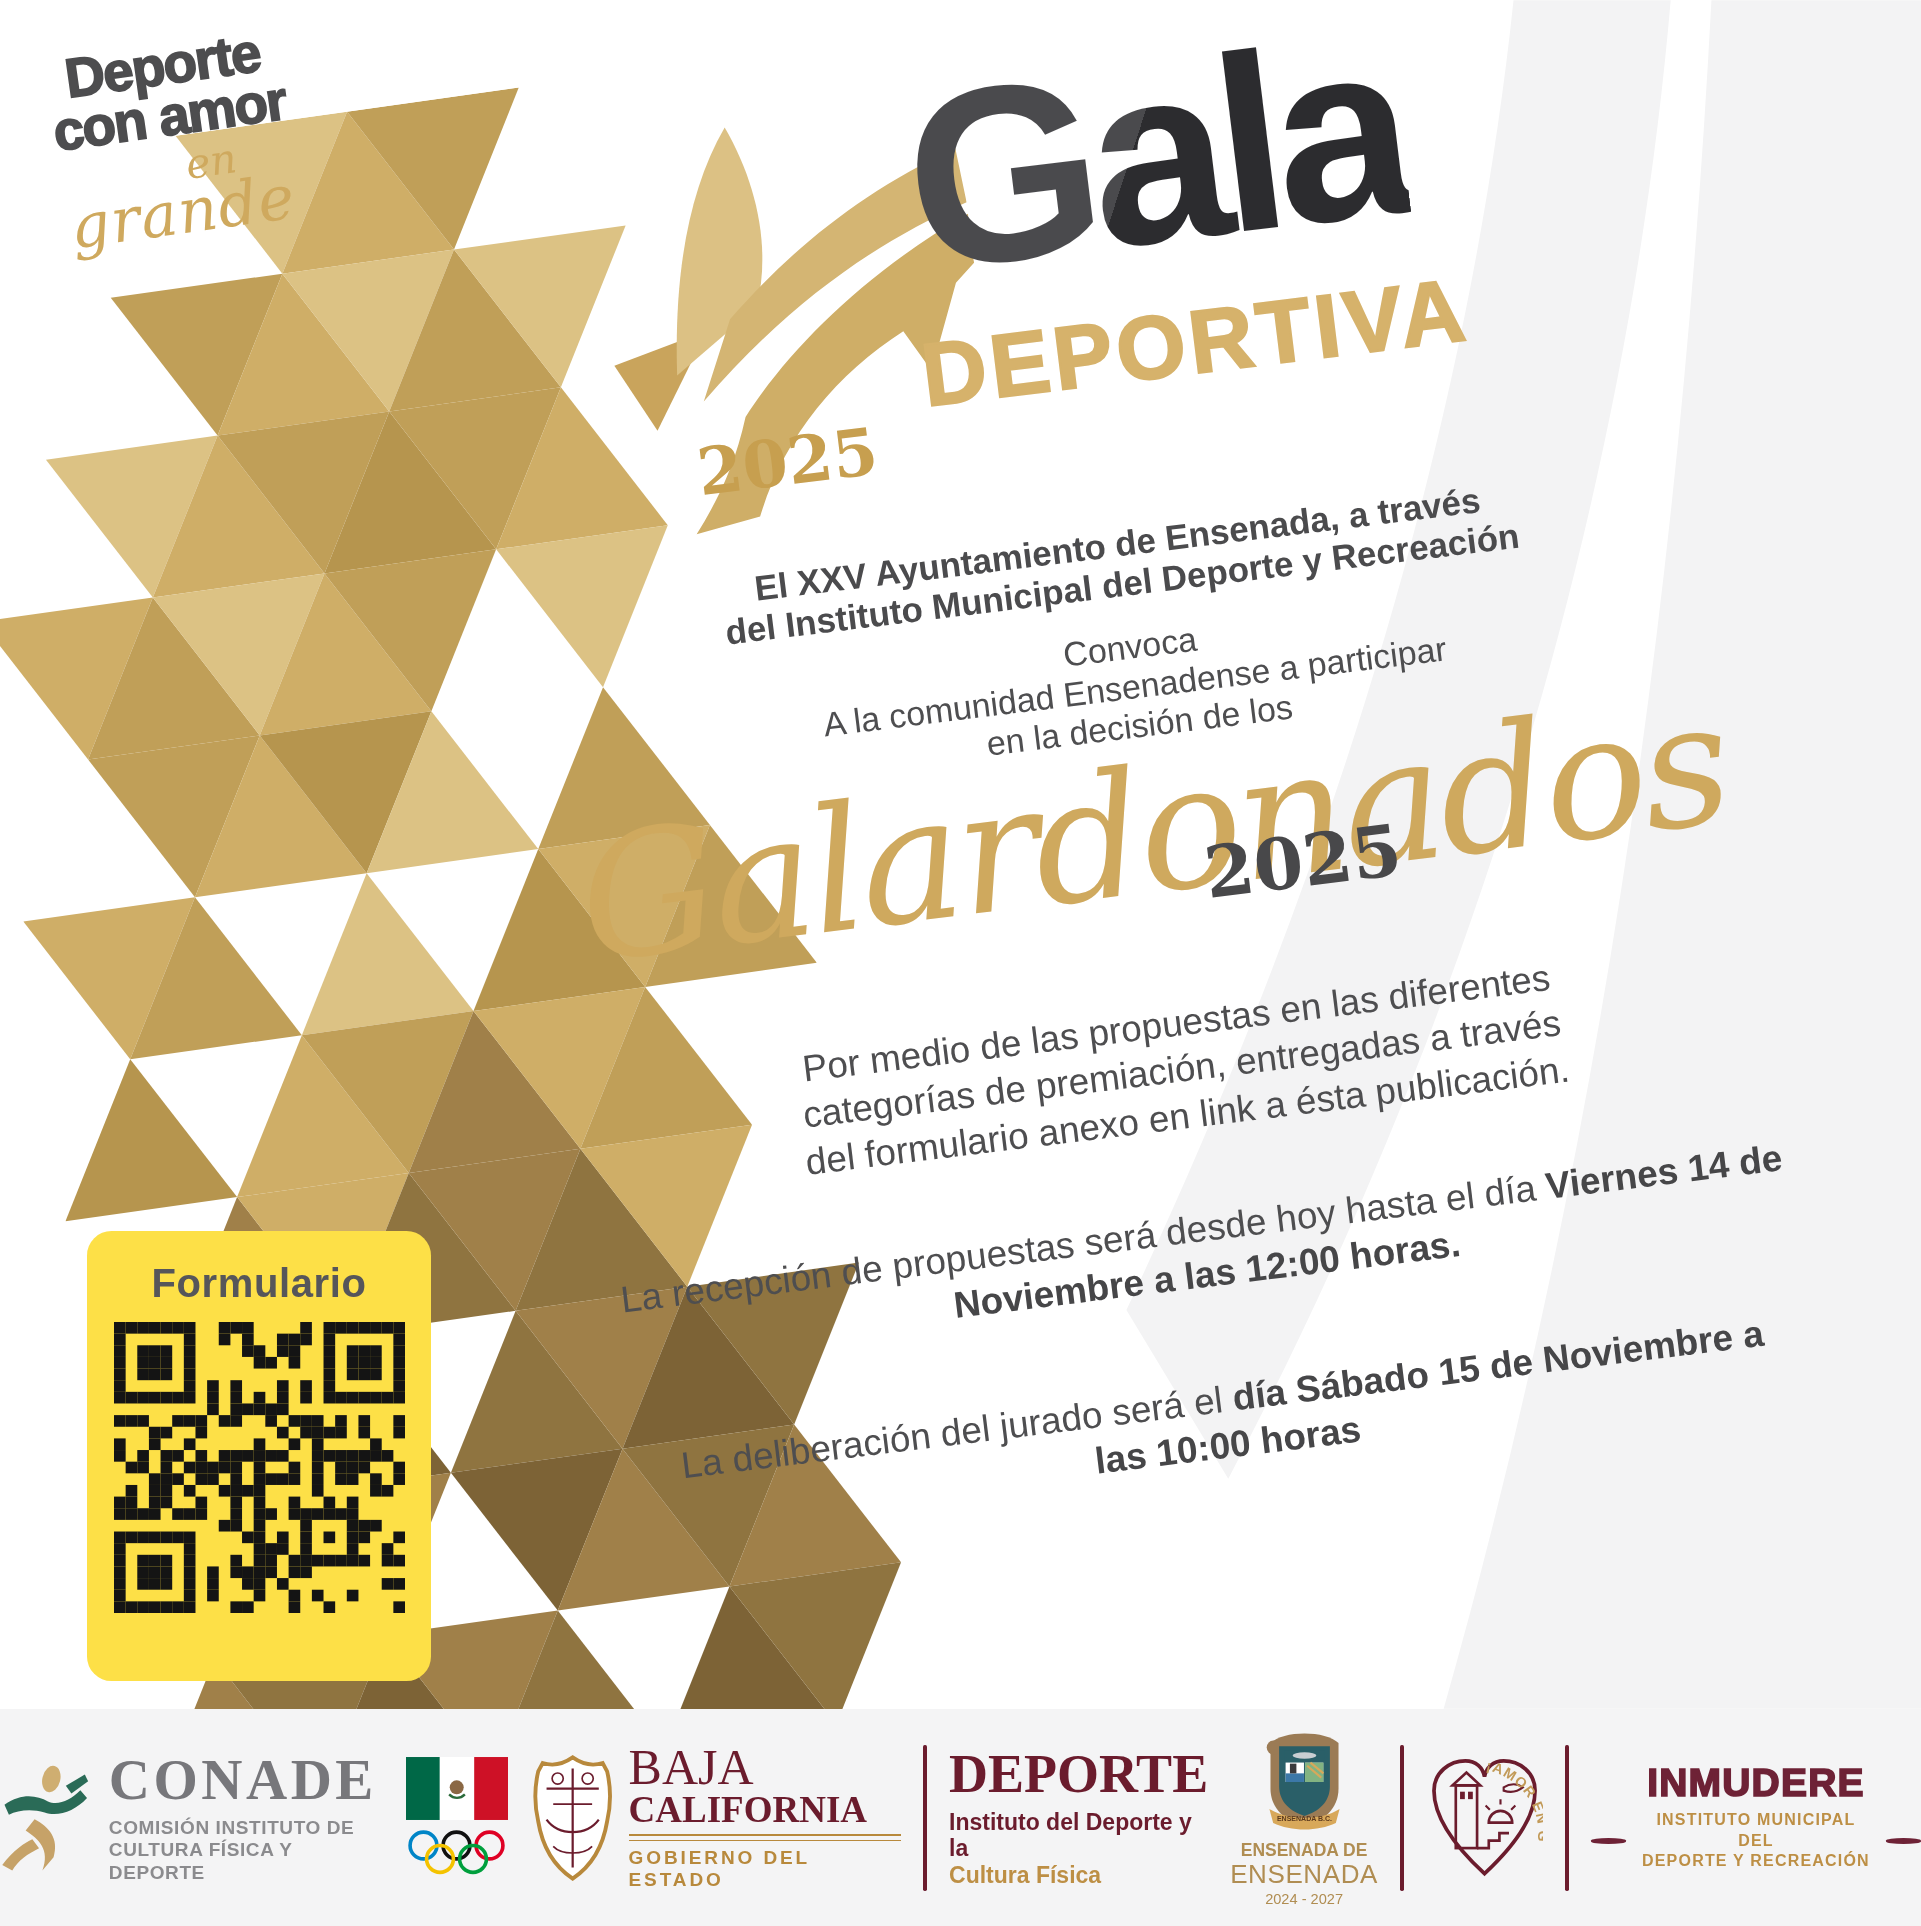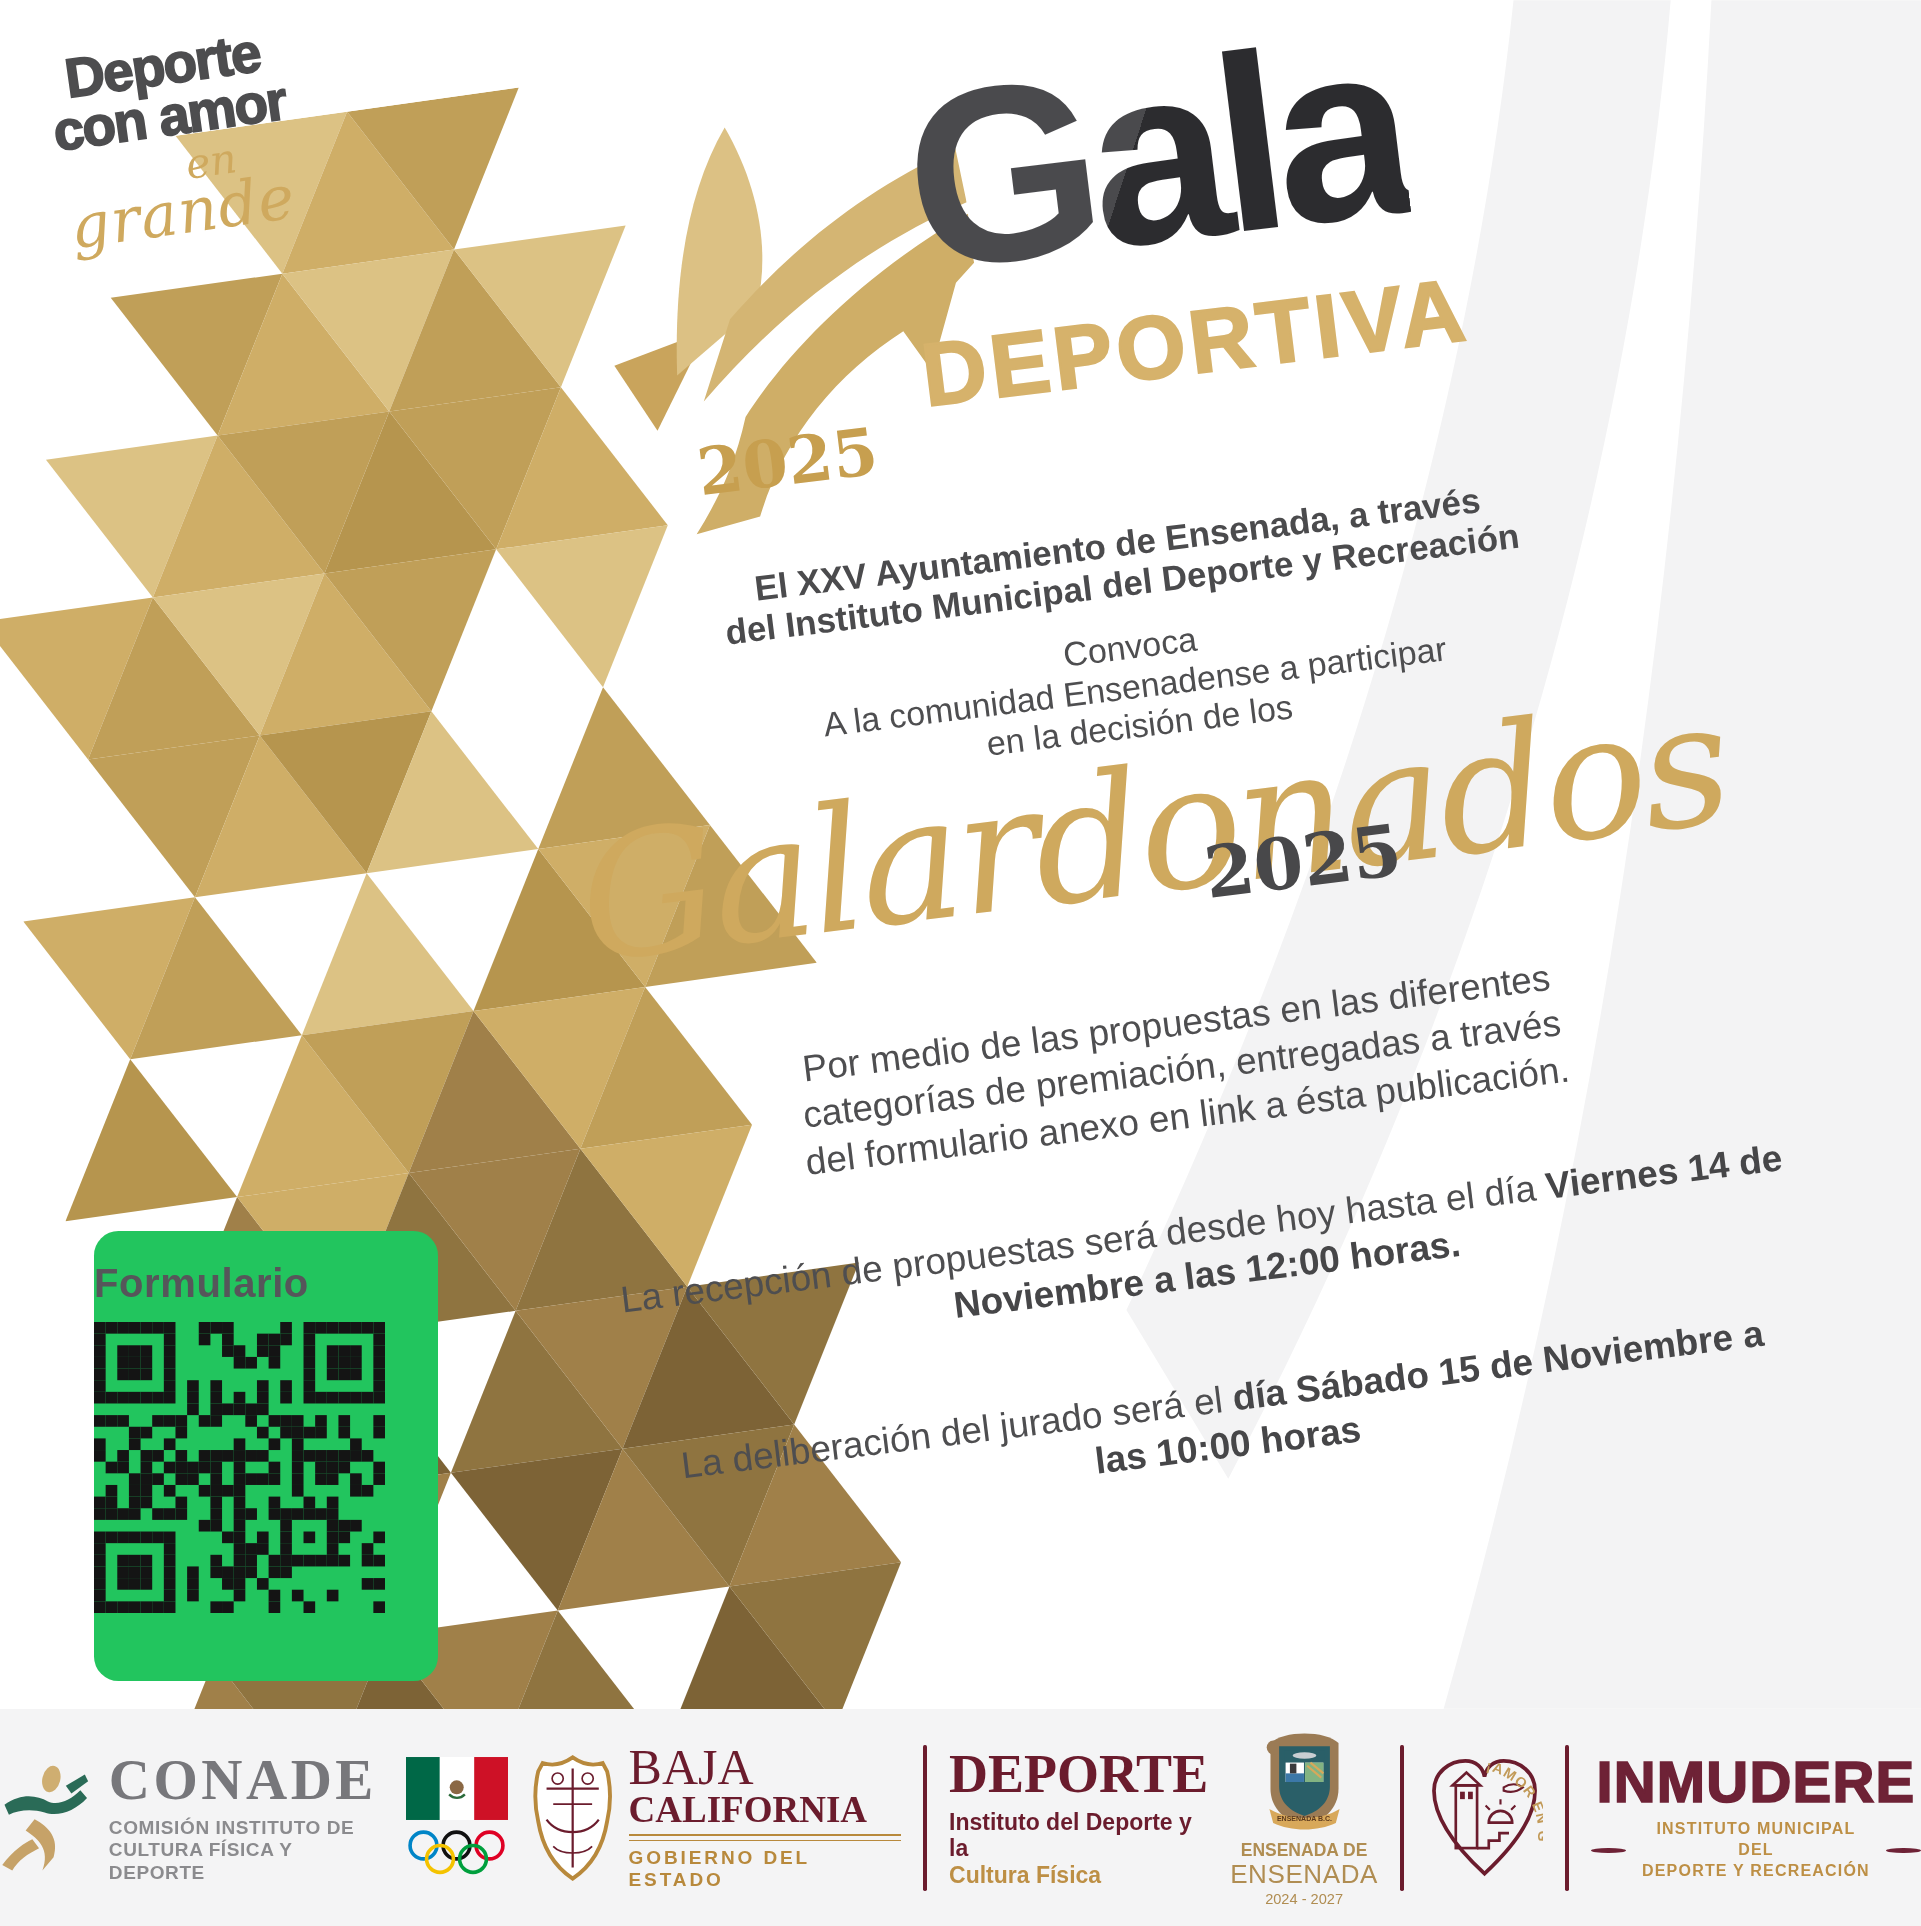--- a/index.html
+++ b/index.html
@@ -40,22 +40,22 @@
   .award-script{font-family:"DejaVu Serif",serif;font-style:italic;font-size:172px;
             color:#cfa95e;line-height:0.95;letter-spacing:-4.7px;margin-top:5.8px;white-space:nowrap;}
   .award-year{font-family:"DejaVu Serif",serif;font-weight:700;font-size:71px;color:#48484a;
             margin-top:-70px;margin-left:291px;line-height:1;}
   .para{font-size:37px;line-height:1.26;color:#4e4e50;margin:0 auto;}
   .p1{margin-top:87px;}
   .p2{margin-top:67px;max-width:1170px;}
   .p3{margin-top:79px;max-width:1141px;}
   .para b{font-weight:700;color:#464648;}
   
-  .qr-card{position:absolute;left:94px;top:1231px;width:344px;height:450px;background:#22c55e;
-            border-radius:24.5px;z-index:4;text-align:left;}
+  .qr-card{position:absolute;left:87px;top:1231px;width:344px;height:450px;background:#fde047;
+            border-radius:24.5px;z-index:4;text-align:center;}
   .qr-title{font-size:40px;font-weight:700;color:#56565a;margin-top:30px;letter-spacing:0.6px;}
   .qr-box{margin-top:16.3px;}
   
   .footer{position:absolute;left:0;top:1709px;width:1921px;height:217px;background:#f4f4f5;
             z-index:5;display:flex;align-items:center;justify-content:center;gap:22px;}
   .fitem{display:flex;align-items:center;gap:14px;}
   .conade-text .name{font-family:"Liberation Serif",serif;font-weight:700;font-size:57px;
             color:#77777b;letter-spacing:3.5px;line-height:1;}
   .conade-text .sub{font-size:19px;font-weight:700;color:#8b8b8e;letter-spacing:0.6px;
             line-height:1.18;margin-top:9.3px;}
@@ -72,21 +72,21 @@
   .dep-text{text-align:left;}
   .dep-text .title{font-family:"Liberation Serif",serif;font-weight:700;font-size:54px;
             color:#6b1c2d;line-height:1;}
   .dep-text .l1{font-size:23px;font-weight:700;color:#6b1c2d;margin-top:8.2px;line-height:1.15;}
   .dep-text .l2{font-size:23px;font-weight:700;color:#bd8f45;line-height:1.15;}
   .ens-col{display:flex;flex-direction:column;align-items:center;}
   .ens-col .t1{font-size:17.5px;font-weight:700;color:#b08d52;margin-top:4.7px;line-height:1.1;}
   .ens-col .t2{font-size:26px;font-weight:400;color:#b08d52;line-height:1.1;letter-spacing:0.6px;}
   .ens-col .t3{font-size:14.6px;font-weight:400;color:#b08d52;margin-top:2.3px;}
   .inm-col{text-align:center;}
-  .inm-col .name{font-size:58px;font-weight:700;color:#6e2236;letter-spacing:1.2px;
+  .inm-col .name{font-size:39px;font-weight:700;color:#6e2236;letter-spacing:1.2px;
             -webkit-text-stroke:1.7px #6e2236;line-height:1;}
   .inm-sub{display:flex;align-items:center;gap:15px;margin-top:8.2px;}
   .inm-dash{width:37px;height:5.2px;background:#6e2236;border-radius:50%;}
   .inm-lines{font-size:16px;font-weight:700;color:#bd8f45;letter-spacing:1.2px;line-height:1.3;}
 </style>
 </head>
 <body>
 
 <div id="poster">
 

